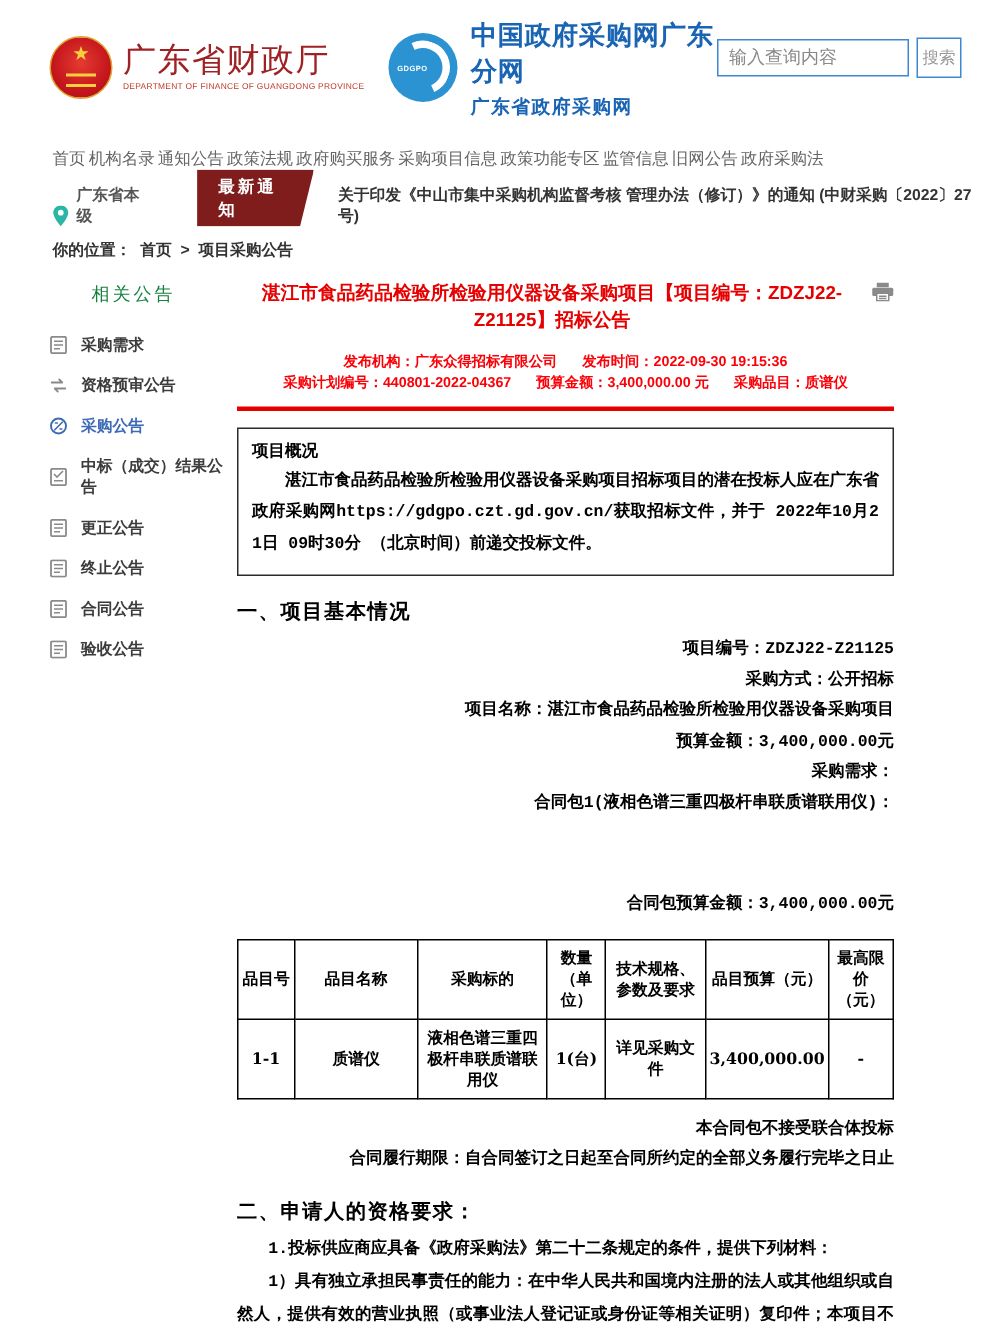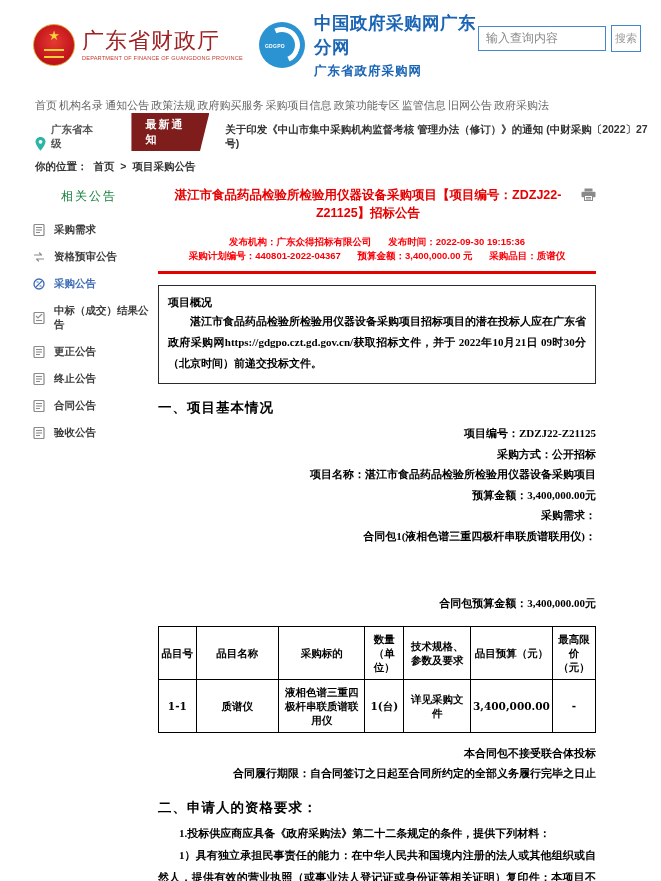--- a/index.html
+++ b/index.html
@@ -76,21 +76,21 @@
   .article-title-row { position:relative; padding:4px 18px 0 0; }
   .article-title { color:#e60000; font-weight:bold; font-size:12.5px; text-align:center;
     line-height:18px; }
   .print-icon { position:absolute; right:0; top:6px; cursor:pointer; }
 
   .meta { margin-top:13px; text-align:center; color:#fb0007; font-size:9.5px;
     font-weight:bold; line-height:13.5px; }
   .meta .pair { margin:0 7px; white-space:nowrap; }
   .red-divider { height:3px; background:#e60000; margin-top:9px; }
 
-  .serif { font-family:Liberation Serif, serif; font-weight:bold; color:#000; }
+  .serif { font-family:Liberation Mono, monospace; font-weight:bold; color:#000; }
 
   .overview-box { border:1px solid #2b2b2b; margin-top:11px; padding:7px 9px 9px; }
   .overview-label { font-size:11px; line-height:18px; }
   .overview-text { font-size:11px; line-height:21px; text-indent:2em; text-align:justify;
     word-break:break-all; }
 
   .section-heading { font-size:13.5px; margin:15px 0 6px; letter-spacing:1px; }
   .b-line { font-size:11px; line-height:20.5px;text-align:right; }
   .ind-2 { padding-left:1.8em; }
   .ind-4 { padding-left:4em; }

